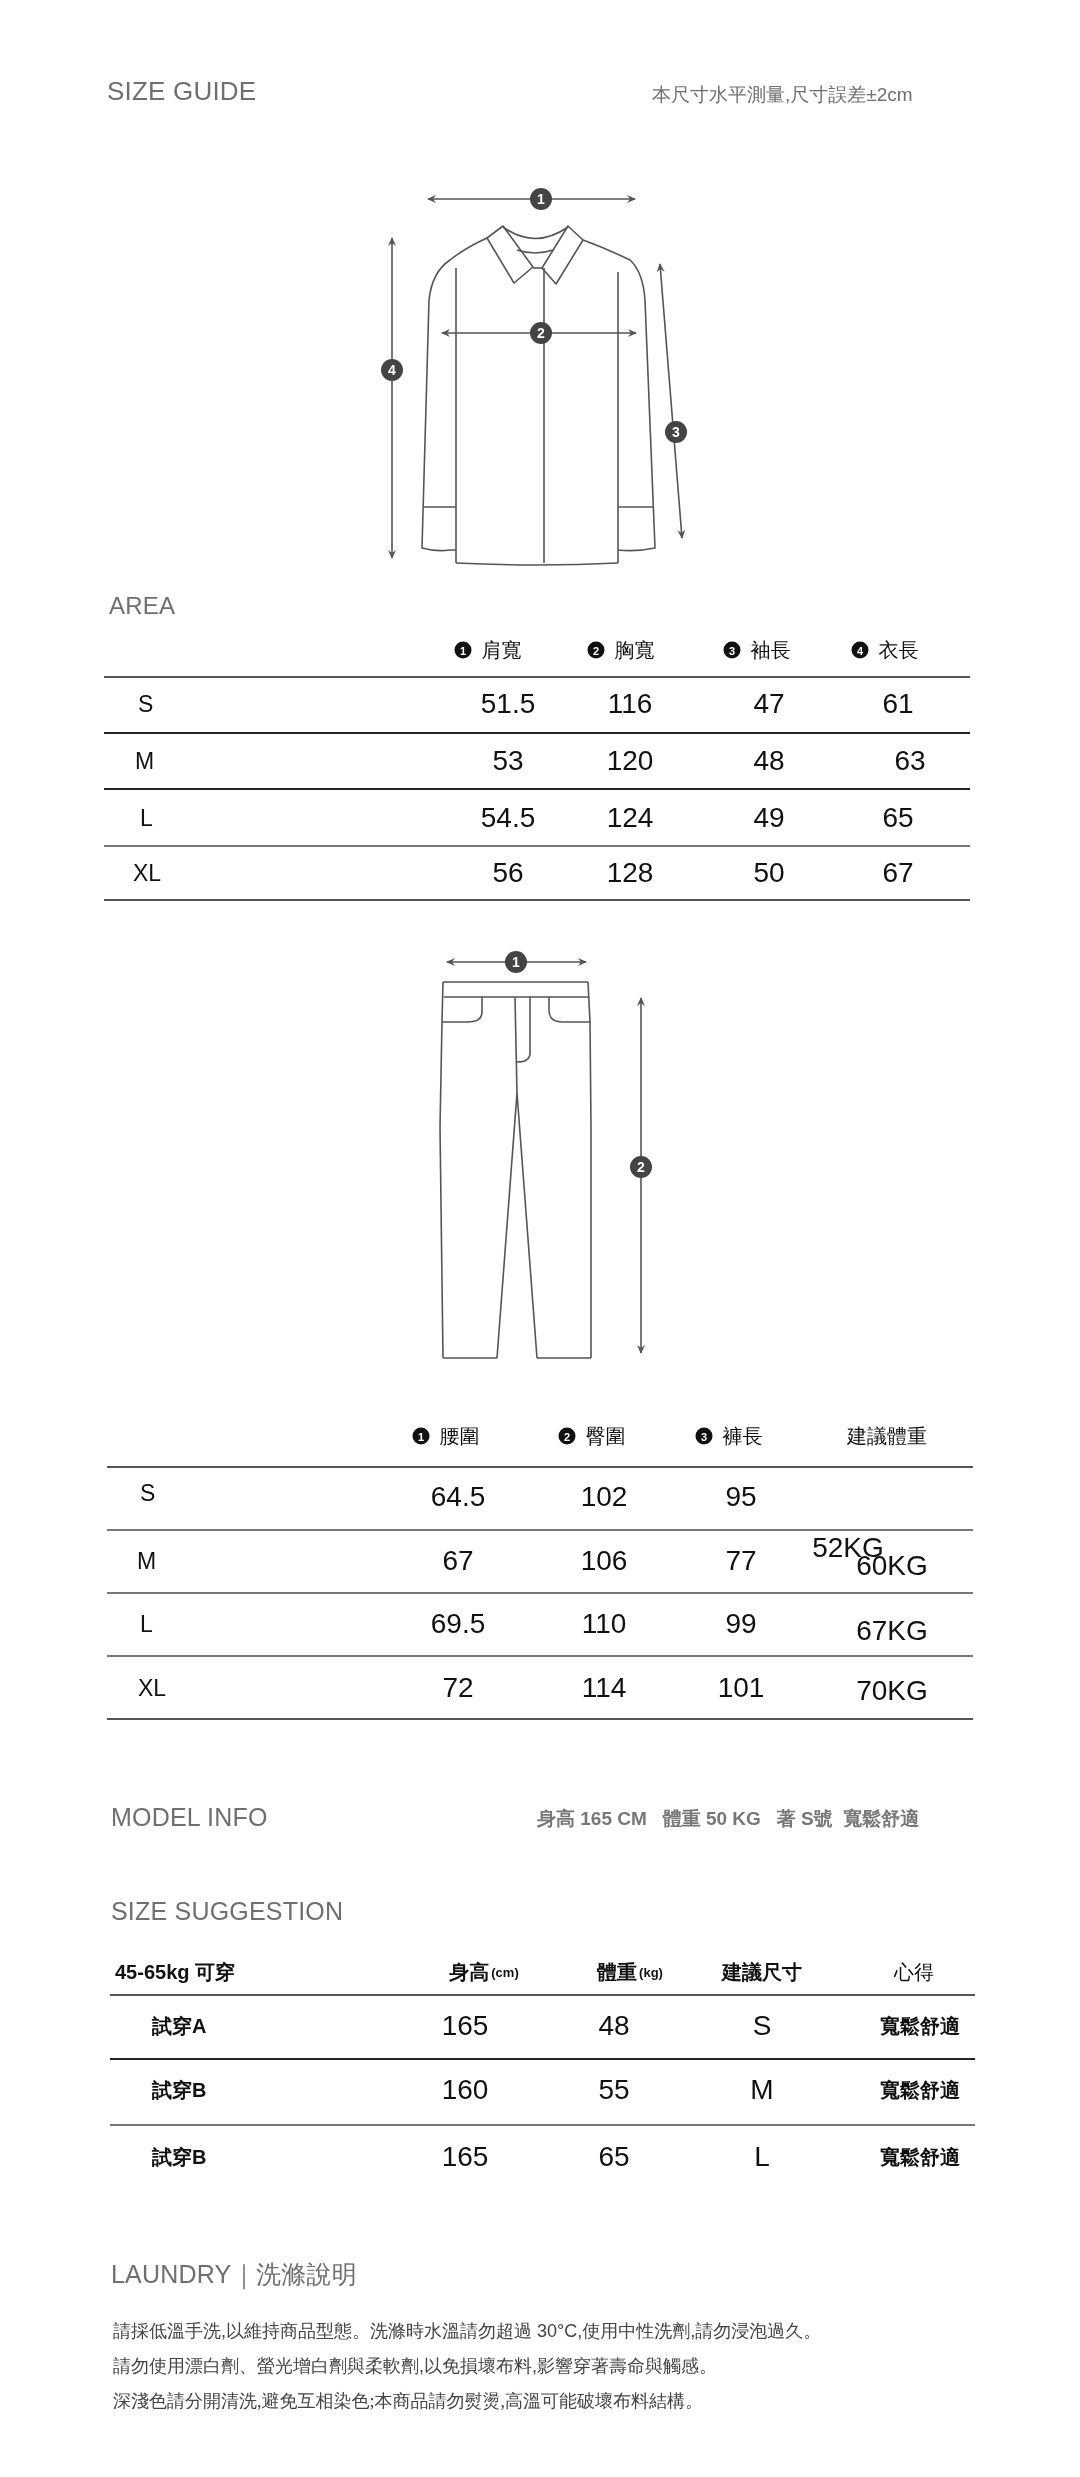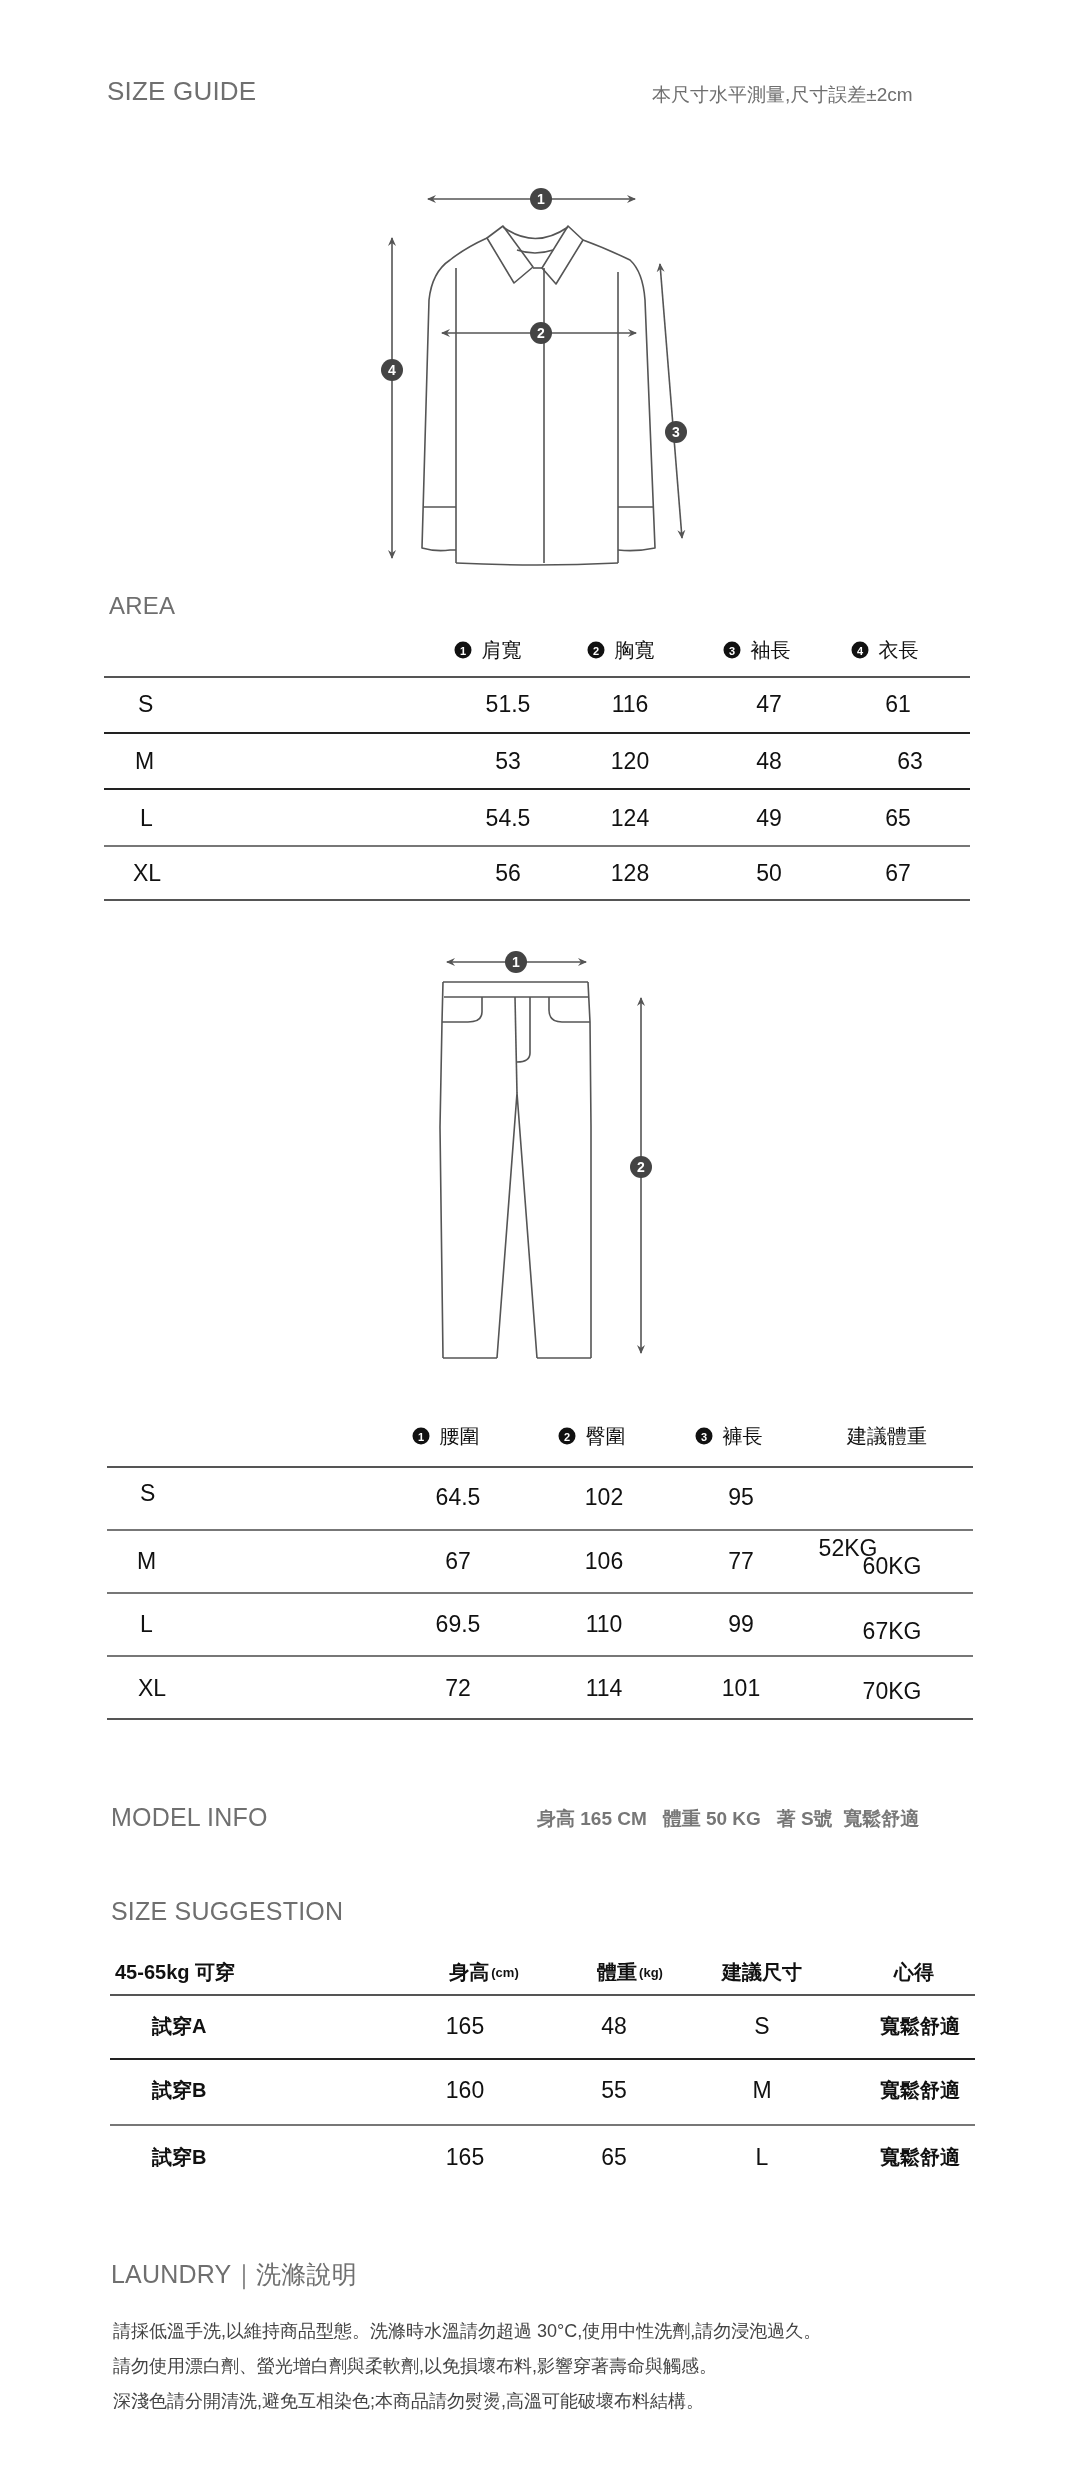--- a/index.html
+++ b/index.html
@@ -2,21 +2,21 @@
 <html><head>
 <meta charset="utf-8">
 <style>
   html, body { margin:0; padding:0; background:#ffffff; }
   body { width:1080px; height:2477px; position:relative; overflow:hidden;
          font-family:"Liberation Sans","DejaVu Sans",sans-serif; color:#111; }
   .section-title { position:absolute; color:#6f6f6f; font-size:26px; letter-spacing:0.2px; white-space:nowrap; }
   .note { position:absolute; color:#6f6f6f; font-size:19px; white-space:nowrap; }
   .hline { position:absolute; height:2px; background:#555; }
   .hline.dark { background:#222; }
-  .cell { position:absolute; white-space:nowrap; transform:translate(-50%,-50%); font-size:23px; color:#111; }
+  .cell { position:absolute; white-space:nowrap; transform:translate(-50%,-50%); font-size:28px; color:#111; }
   .rowlabel { position:absolute; white-space:nowrap; transform:translateY(-50%); font-size:23px; color:#111; }
   .hdr { position:absolute; white-space:nowrap; transform:translate(-50%,-50%); font-size:20px; color:#111; display:flex; align-items:center; gap:10px; }
   .num-badge { display:inline-flex; width:17px; height:17px; border-radius:50%; background:#111; color:#fff;
                font-size:11px; font-weight:bold; align-items:center; justify-content:center; }
   .small-unit { font-size:13px; }
   .laundry-line { position:absolute; left:113px; font-size:18px; color:#444; white-space:nowrap; transform:translateY(-50%); }
   svg { position:absolute; left:0; top:0; }
 </style>
 </head>
 <body>
@@ -214,21 +214,21 @@
   <span>身高</span>
   <span class="small-unit">(cm)</span>
 </div>
 <div class="hdr" style="left:630px; top:1972px; gap:2px; font-weight:bold;">
   <span>體重</span>
   <span class="small-unit">(kg)</span>
 </div>
 <div class="hdr" style="left:762px; top:1972px; font-weight:bold;">
   <span>建議尺寸</span>
 </div>
-<div class="hdr" style="left:914px; top:1972px; font-weight:bold;">
+<div class="hdr" style="left:914px; top:1972px; font-weight:normal;">
   <span>心得</span>
 </div>
 
 <div class="hline" style="left:110px; width:865px; top:1994px;"></div>
 <div class="hline dark" style="left:110px; width:865px; top:2058px;"></div>
 <div class="hline" style="left:110px; width:865px; top:2124px; background:#777;"></div>
 
 <div class="rowlabel" style="left:152px; top:2026px; font-size:20px; font-weight:bold;">試穿A</div>
 <div class="cell" style="left:465px; top:2026px;">165</div>
 <div class="cell" style="left:614px; top:2026px;">48</div>
@@ -243,13 +243,13 @@
 
 <div class="rowlabel" style="left:152px; top:2157px; font-size:20px; font-weight:bold;">試穿B</div>
 <div class="cell" style="left:465px; top:2157px;">165</div>
 <div class="cell" style="left:614px; top:2157px;">65</div>
 <div class="cell" style="left:762px; top:2157px;">L</div>
 <div class="cell" style="left:920px; top:2157px; font-size:20px; font-weight:bold;">寬鬆舒適</div>
 
 <div class="section-title" style="left:111px; top:2258px; font-size:25px;">LAUNDRY｜洗滌說明</div>
 <div class="laundry-line" style="top:2331px;">請採低溫手洗,以維持商品型態。洗滌時水溫請勿超過 30°C,使用中性洗劑,請勿浸泡過久。</div>
 <div class="laundry-line" style="top:2366px;">請勿使用漂白劑、螢光增白劑與柔軟劑,以免損壞布料,影響穿著壽命與觸感。</div>
-<div class="laundry-line" style="top:2401px;">深淺色請分開清洗,避免互相染色;本商品請勿熨燙,高溫可能破壞布料結構。</div>
+<div class="laundry-line" style="top:2401px;font-family:Liberation Serif, serif;">深淺色請分開清洗,避免互相染色;本商品請勿熨燙,高溫可能破壞布料結構。</div>
 
 </body></html>

